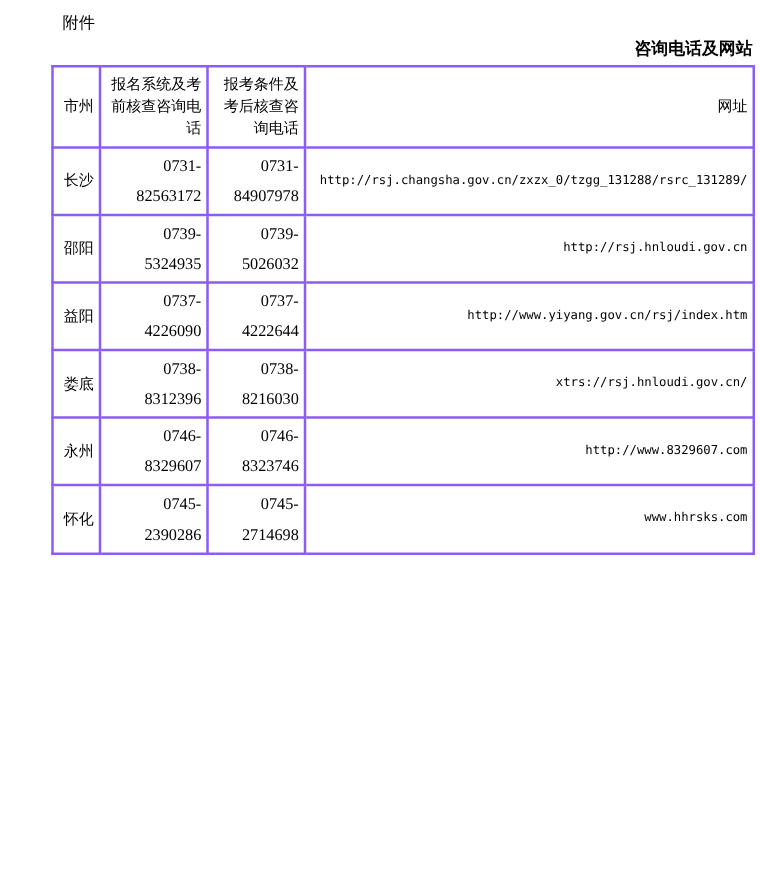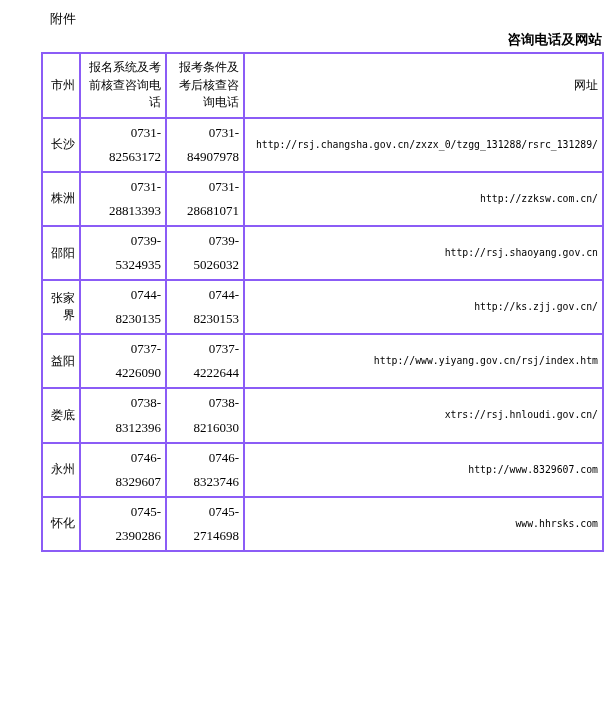--- a/index.html
+++ b/index.html
@@ -55,36 +55,24 @@
     <th>报考条件及考后核查咨询电话</th>
     <th>网址</th>
   </tr>
   <tr>
     <td>长沙</td>
     <td class="phone">0731-82563172</td>
     <td class="phone">0731-84907978</td>
     <td class="url-cell">http://rsj.changsha.gov.cn/zxzx_0/tzgg_131288/rsrc_131289/</td>
   </tr>
   <tr>
-    <td>株洲</td>
-    <td class="phone">0731-28813393</td>
-    <td class="phone">0731-28681071</td>
-    <td class="url-cell">http://zzksw.com.cn/</td>
-  </tr>
-  <tr>
     <td>邵阳</td>
     <td class="phone">0739-5324935</td>
     <td class="phone">0739-5026032</td>
-    <td class="url-cell">http://rsj.shaoyang.gov.cn</td>
-  </tr>
-  <tr>
-    <td>张家界</td>
-    <td class="phone">0744-8230135</td>
-    <td class="phone">0744-8230153</td>
-    <td class="url-cell">http://ks.zjj.gov.cn/</td>
+    <td class="url-cell">http://rsj.hnloudi.gov.cn</td>
   </tr>
   <tr>
     <td>益阳</td>
     <td class="phone">0737-4226090</td>
     <td class="phone">0737-4222644</td>
     <td class="url-cell">http://www.yiyang.gov.cn/rsj/index.htm</td>
   </tr>
   <tr>
     <td>娄底</td>
     <td class="phone">0738-8312396</td>

